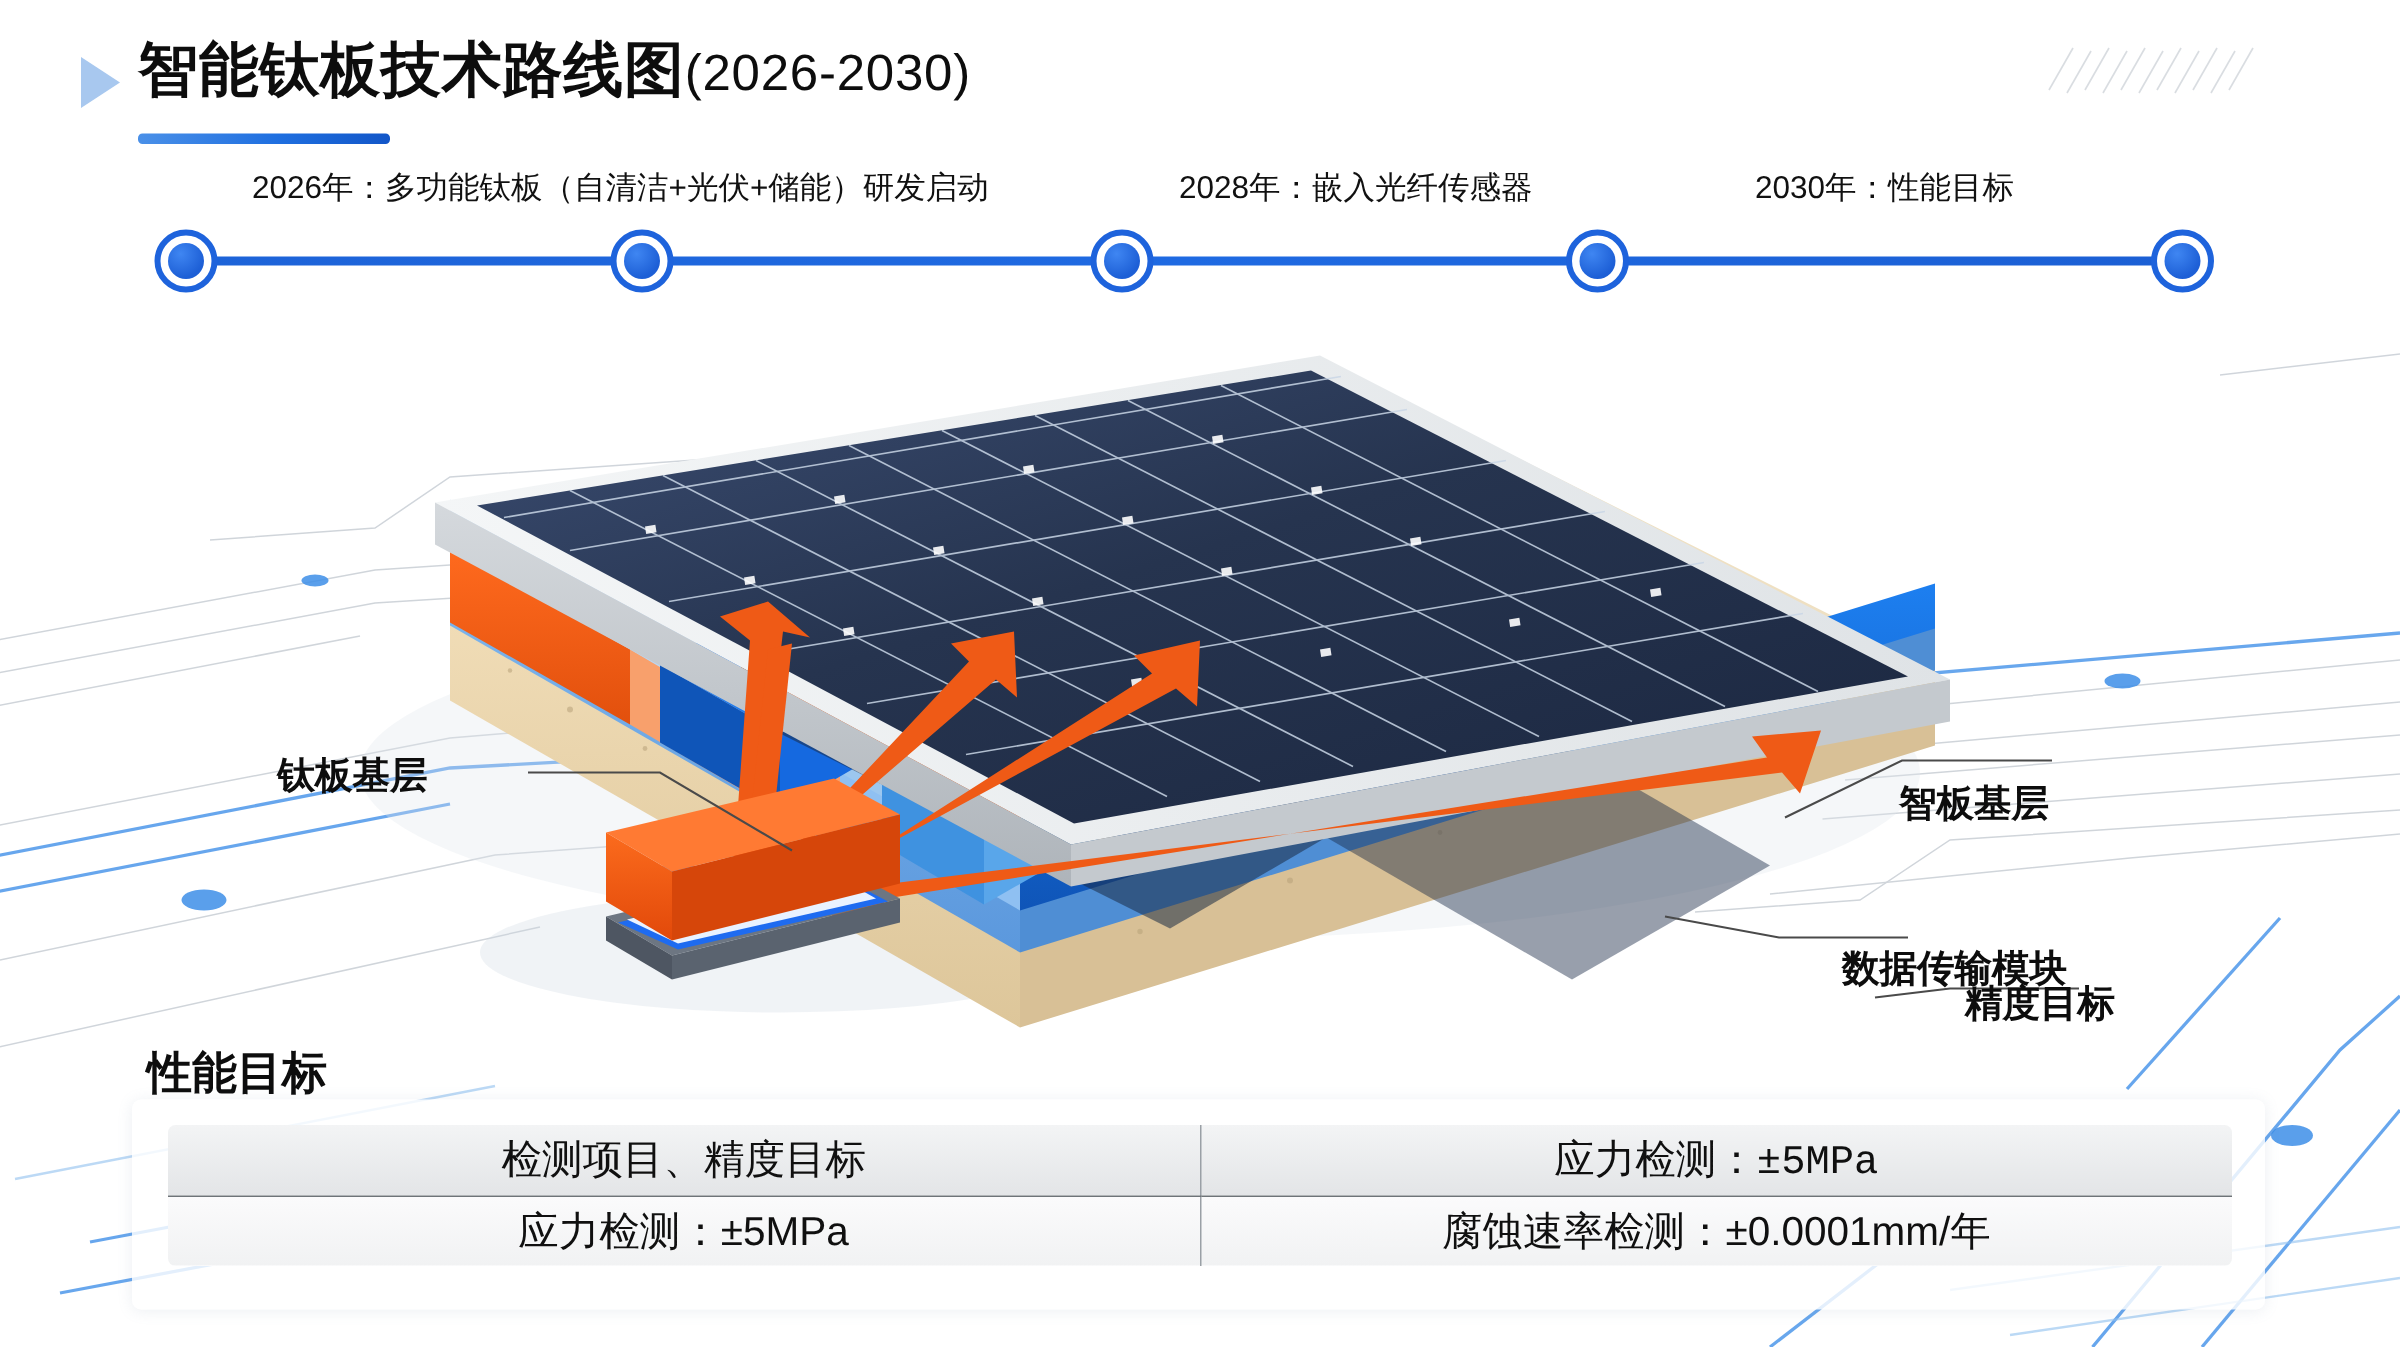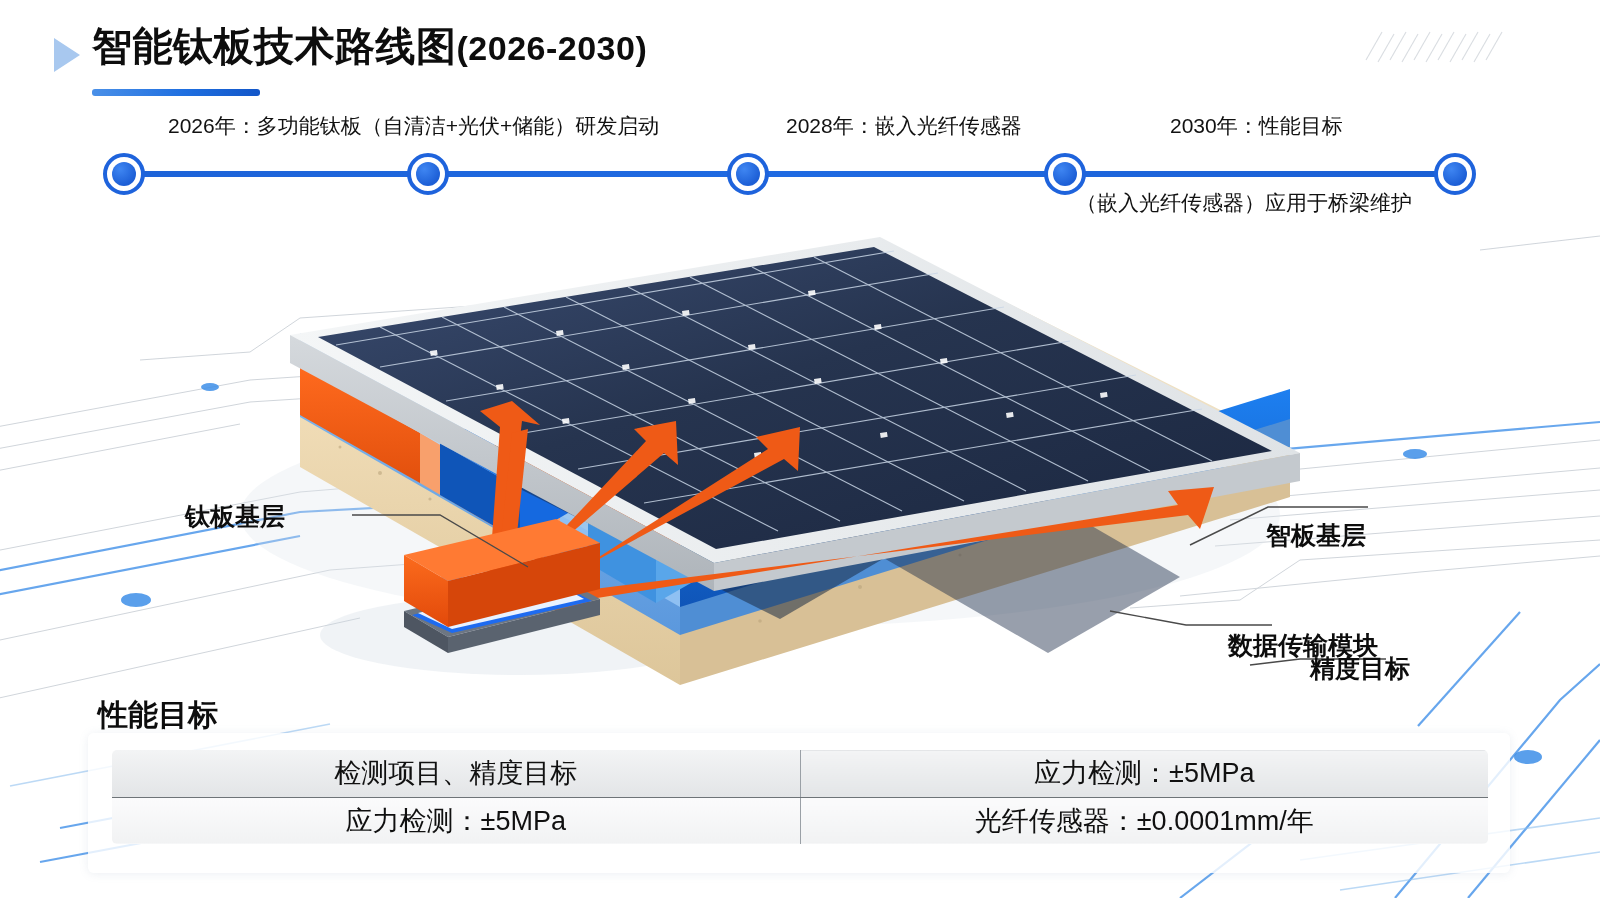--- a/index.html
+++ b/index.html
@@ -22,21 +22,21 @@
     width: 0; height: 0;
     border-top: 17px solid transparent;
     border-bottom: 17px solid transparent;
     border-left: 26px solid #a8c8ef;
   }
   .title-text {
     position: absolute; left: 92px; top: 19px;
     font-size: 40px; font-weight: bold; letter-spacing: 0.5px;
     white-space: nowrap; color: #0d0d0d;
   }
-  .title-sub { font-size: 34px; font-weight: bold; }
+  .title-sub { font-size: 34px; font-weight: normal; }
   .title-underline {
     position: absolute; left: 92px; top: 89px;
     width: 168px; height: 7px; border-radius: 3px;
     background: linear-gradient(90deg, #4a90e8 0%, #1f6fe0 55%, #1256c8 100%);
   }
   .hatch { position: absolute; right: 88px; top: 26px; width: 150px; height: 46px; opacity: .5; }
 
   
   .timeline { position: absolute; left: 0; top: 105px; width: 1600px; height: 120px; }
   .tl-line {
@@ -105,20 +105,21 @@
     text-align: center;
     font-size: 27px;
     color: #101010;
     height: 48px;
     padding: 4px 10px;
     white-space: nowrap;
   }
   table.perf tr.head td {
     background: linear-gradient(180deg,#f3f4f5 0%, #e3e5e7 100%);
     border-bottom: 1px solid #6e7478;
+    font-family: Liberation Mono, monospace;
   }
   table.perf tr.body td {
     background: linear-gradient(180deg,#fbfbfc 0%, #f1f2f3 100%);
   }
 </style>
 </head>
 <body>
 
 <div id="stage">
 
@@ -195,21 +196,20 @@
 
     <div class="tl-dot" style="left:124px"></div>
     <div class="tl-dot" style="left:428px"></div>
     <div class="tl-dot" style="left:748px"></div>
     <div class="tl-dot" style="left:1065px"></div>
     <div class="tl-dot" style="left:1455px"></div>
 
     <div class="tl-label above" style="left:168px">2026年：多功能钛板（自清洁+光伏+储能）研发启动</div>
     <div class="tl-label above" style="left:786px">2028年：嵌入光纤传感器</div>
     <div class="tl-label above" style="left:1170px">2030年：性能目标</div>
-    <div class="tl-label below" style="left:1076px">（嵌入光纤传感器）应用于桥梁维护</div>
   </div>
 
   <div class="illus">
     <svg width="1600" height="500" viewBox="0 0 1600 500">
       <defs>
         <linearGradient id="gPanel" x1="0" y1="0" x2="1" y2="1">
           <stop offset="0%" stop-color="#3b4d72"></stop>
           <stop offset="45%" stop-color="#26344f"></stop>
           <stop offset="100%" stop-color="#1b2740"></stop>
         </linearGradient>
@@ -404,18 +404,18 @@
   <div class="perf-panel"></div>
 
   <table class="perf">
     <tbody>
         <tr class="head">
       <td>检测项目、精度目标</td>
       <td>应力检测：±5MPa</td>
     </tr>
     <tr class="body">
       <td>应力检测：±5MPa</td>
-      <td>光纤传感器：±0.0001mm/年</td>
+      <td>腐蚀速率检测：±0.0001mm/年</td>
     </tr>
   </tbody>
     </table>
 
 </div>
 
 </body></html>

